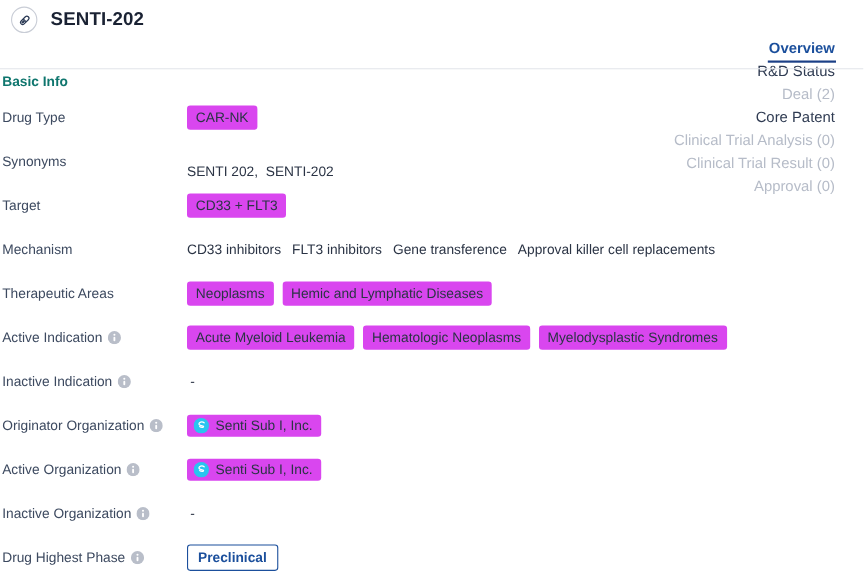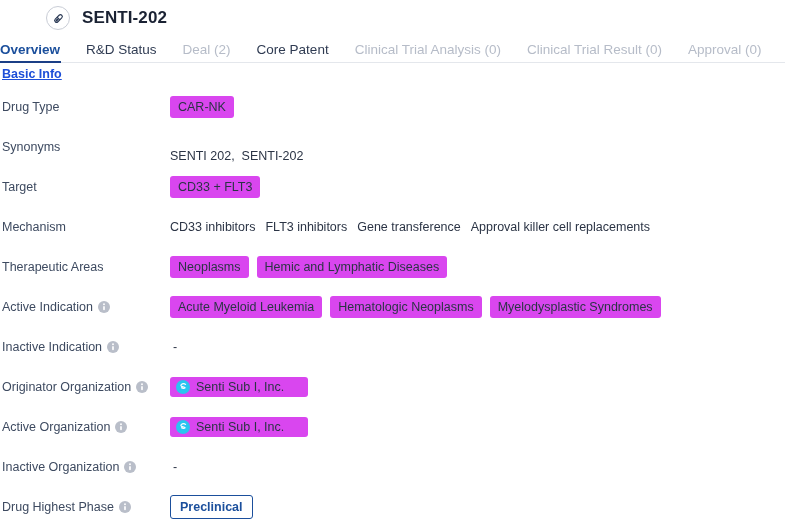--- a/index.html
+++ b/index.html
@@ -16,21 +16,20 @@
     overflow: hidden;
   }
 
   
   .header {
     display: flex;
     align-items: center;
     height: 36px;
     padding: 0 12px 0 10px;
     box-sizing: border-box;
-    margin-left: 36px;
   }
   .drug-icon {
     width: 22px;
     height: 22px;
     border-radius: 50%;
     border: 1px solid #c9cdd6;
     display: flex;
     align-items: center;
     justify-content: center;
     flex: 0 0 auto;
@@ -45,20 +44,21 @@
   }
 
   
   .tabbar {
     position: relative;
     display: flex;
     align-items: flex-end;
     height: 27px;
     padding-left: 0;
     box-sizing: border-box;
+    flex-direction: column;
   }
   .tabbar::after {
     content: "";
     position: absolute;
     left: 0;
     right: 0;
     bottom: 0;
     height: 1px;
     background: #e4e7ec;
   }
@@ -89,23 +89,22 @@
     z-index: 2;
   }
   .tab.disabled {
     color: #b6bcc8;
   }
 
   
   .section-title {
     font-size: 12.5px;
     font-weight: bold;
-    color: #1d4ed8;
+    color: #0f766e;
     padding: 4px 0 0 2px;
-    text-decoration: underline;
   }
 
   
   .rows {
     padding-top: 6px;
   }
   .row {
     display: flex;
     align-items: center;
     min-height: 40px;
@@ -149,21 +148,21 @@
     font-size: 12.5px;
     line-height: 14px;
     margin-right: 8px;
     white-space: nowrap;
     cursor: pointer;
   }
   .chip.org {
     display: inline-flex;
     align-items: center;
     gap: 6px;
-    padding: 3px 24px 3px 6px;
+    padding: 3px 8px 3px 6px;
   }
   .plain-item {
     font-size: 12.5px;
     color: #2b3445;
     margin-right: 10px;
     white-space: nowrap;
   }
   .dash {
     font-size: 12.5px;
     color: #2b3445;

